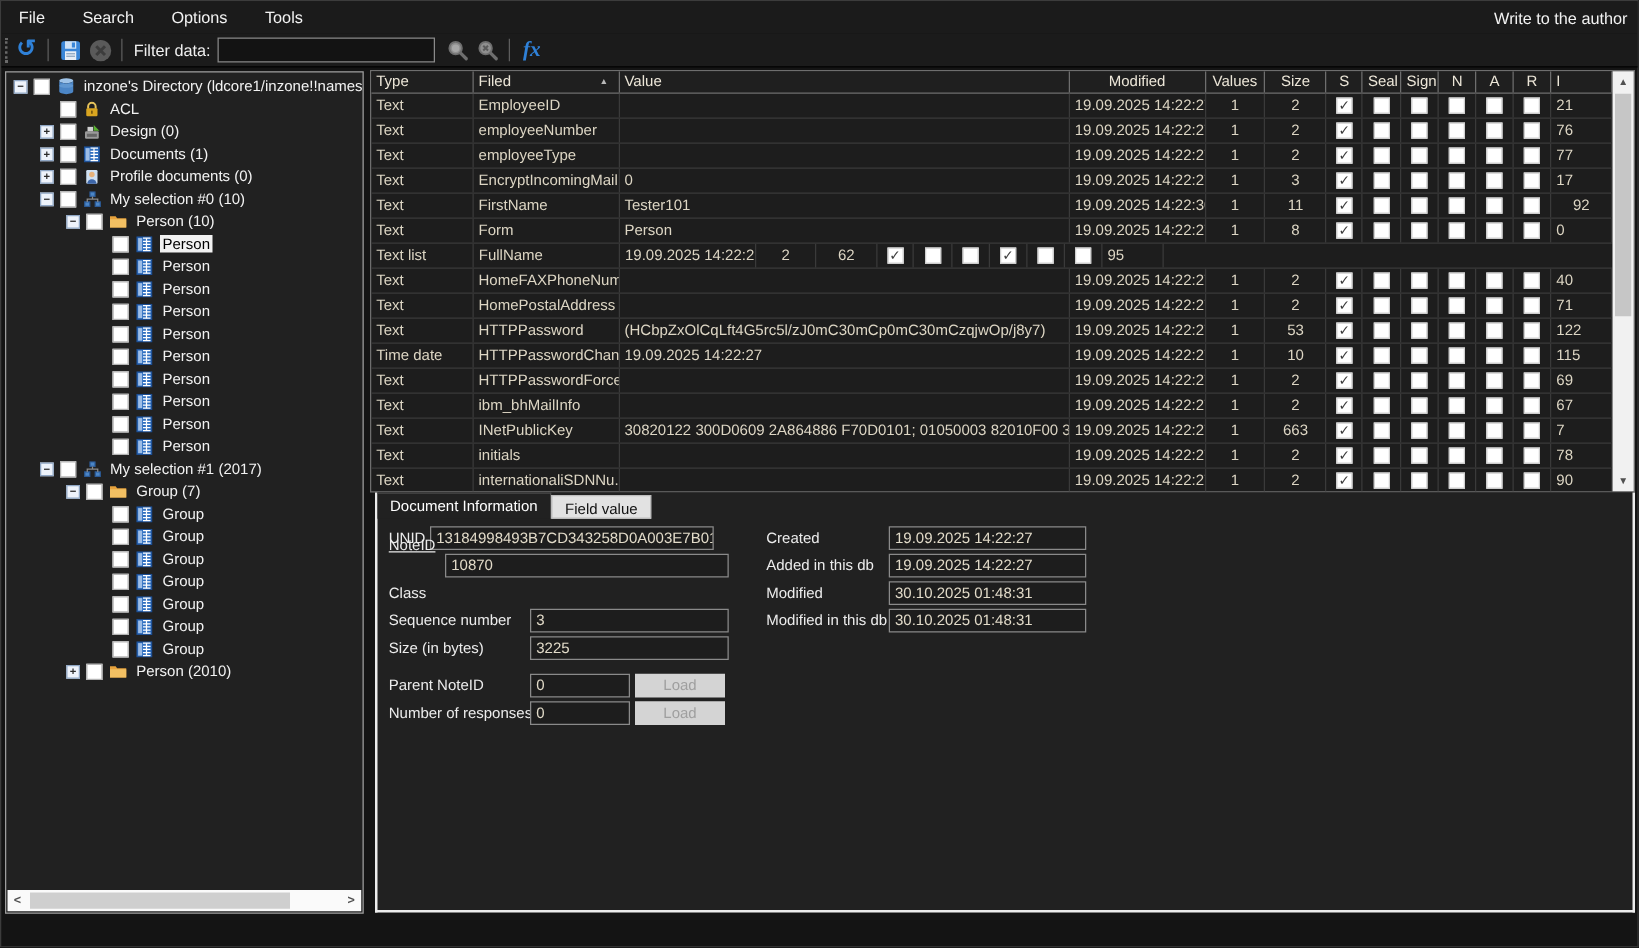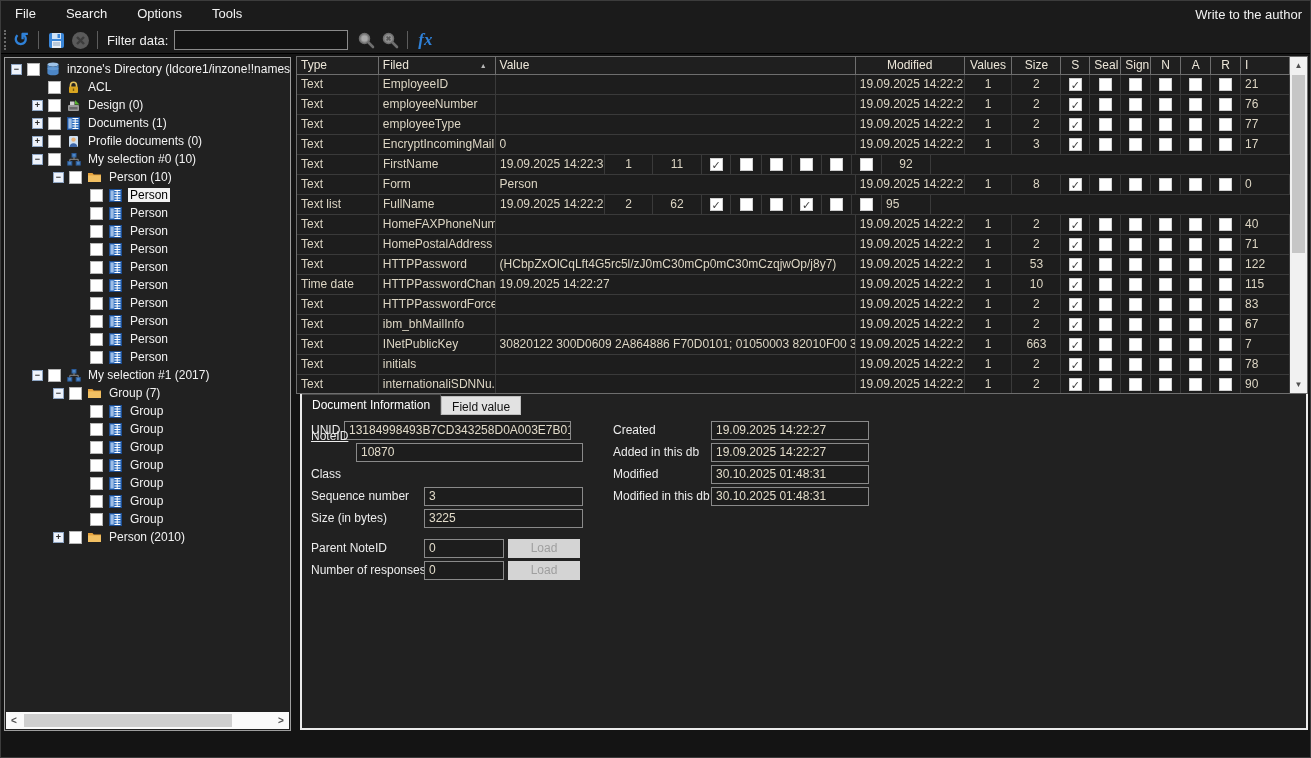--- a/index.html
+++ b/index.html
@@ -611,20 +611,21 @@
               <span class="cbx"></span>
             </div>
             <div class="g-cell center" style="width: 30px;">
               <span class="cbx"></span>
             </div>
             <div class="g-cell" style="width: 49px;">17</div>
           </div>
           <div class="grid-row">
             <div class="g-cell" style="width: 82px;">Text</div>
             <div class="g-cell" style="width: 117px;">FirstName</div>
+            <div class="g-cell" style="width: 361px;">Tester101</div>
             <div class="g-cell center" style="width: 109px;">19.09.2025 14:22:30</div>
             <div class="g-cell center" style="width: 48px;">1</div>
             <div class="g-cell center" style="width: 49px;">11</div>
             <div class="g-cell center" style="width: 29px;">
               <span class="cbx">✓</span>
             </div>
             <div class="g-cell center" style="width: 31px;">
               <span class="cbx"></span>
             </div>
             <div class="g-cell center" style="width: 30px;">
@@ -820,21 +821,21 @@
             </div>
             <div class="g-cell center" style="width: 30px;">
               <span class="cbx"></span>
             </div>
             <div class="g-cell center" style="width: 30px;">
               <span class="cbx"></span>
             </div>
             <div class="g-cell center" style="width: 30px;">
               <span class="cbx"></span>
             </div>
-            <div class="g-cell" style="width: 49px;">83</div>
+            <div class="g-cell" style="width: 49px;">69</div>
           </div>
           <div class="grid-row">
             <div class="g-cell" style="width: 82px;">Text</div>
             <div class="g-cell" style="width: 117px;">ibm_bhMailInfo</div>
             <div class="g-cell" style="width: 361px;"></div>
             <div class="g-cell center" style="width: 109px;">19.09.2025 14:22:27</div>
             <div class="g-cell center" style="width: 48px;">1</div>
             <div class="g-cell center" style="width: 49px;">2</div>
             <div class="g-cell center" style="width: 29px;">
               <span class="cbx">✓</span>

